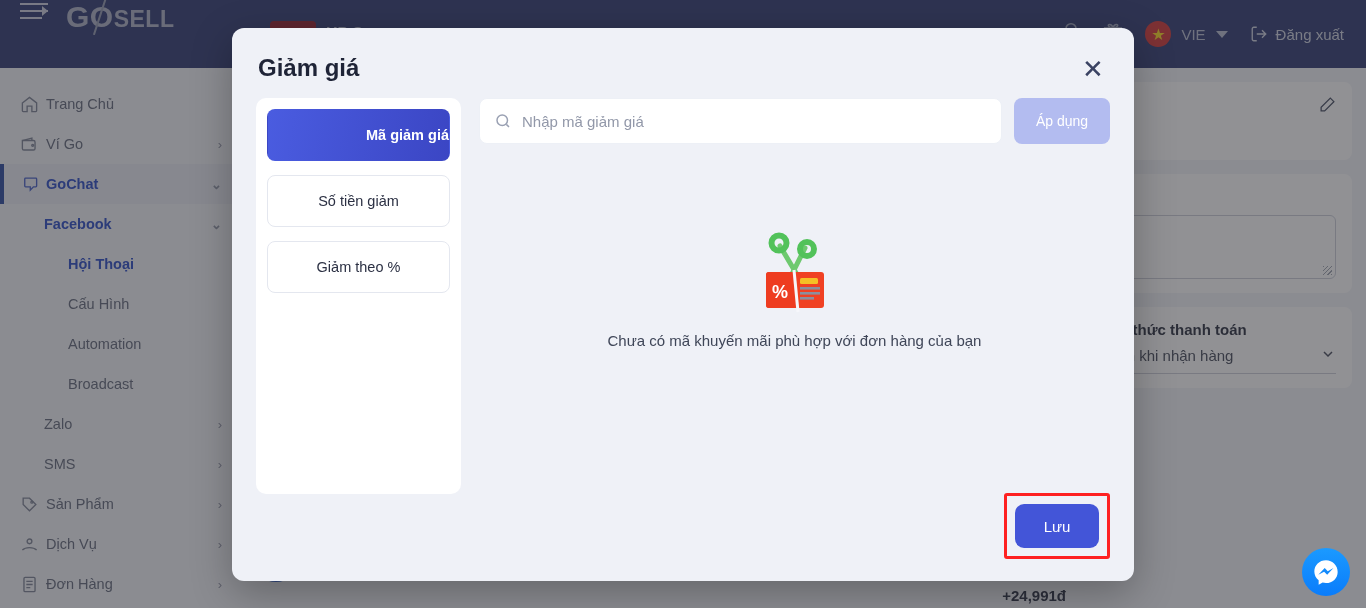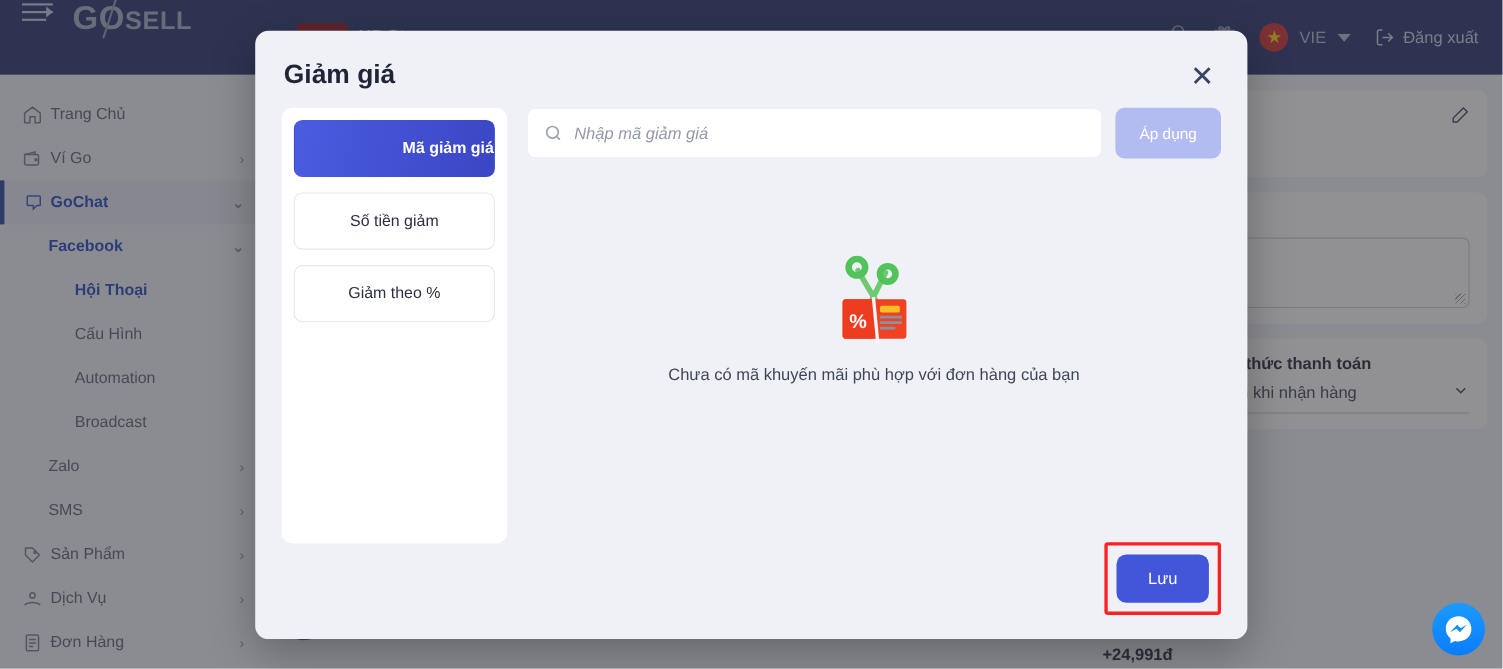--- a/index.html
+++ b/index.html
@@ -161,21 +161,20 @@
   .right-pane { flex:1; }
   .search-row { display:flex; gap: 12px; }
   .search-box {
     flex:1; height: 46px; background:#fff; border-radius: 8px; display:flex; align-items:center;
     gap: 10px; padding: 0 14px; border: 1px solid #edf0f6;
   }
   .search-ico { color:#9aa1b3; display:flex; }
   .search-inp {
     border:none; outline:none; flex:1; font-size: 15px; color:#3c4252; background:transparent;
     font-family:"Liberation Sans", sans-serif;
-    font-style:italic;
   }
   .search-inp::placeholder { color:#9298a9; }
   .apply-btn {
     width: 96px; height: 46px; border-radius: 8px; background:#b3bcf0; color:#fff;
     border:none; font-size: 14px; cursor: pointer; font-family:"Liberation Sans", sans-serif;
   }
 
   .empty {
     margin-top: 88px; display:flex; flex-direction:column; align-items:center;
   }

